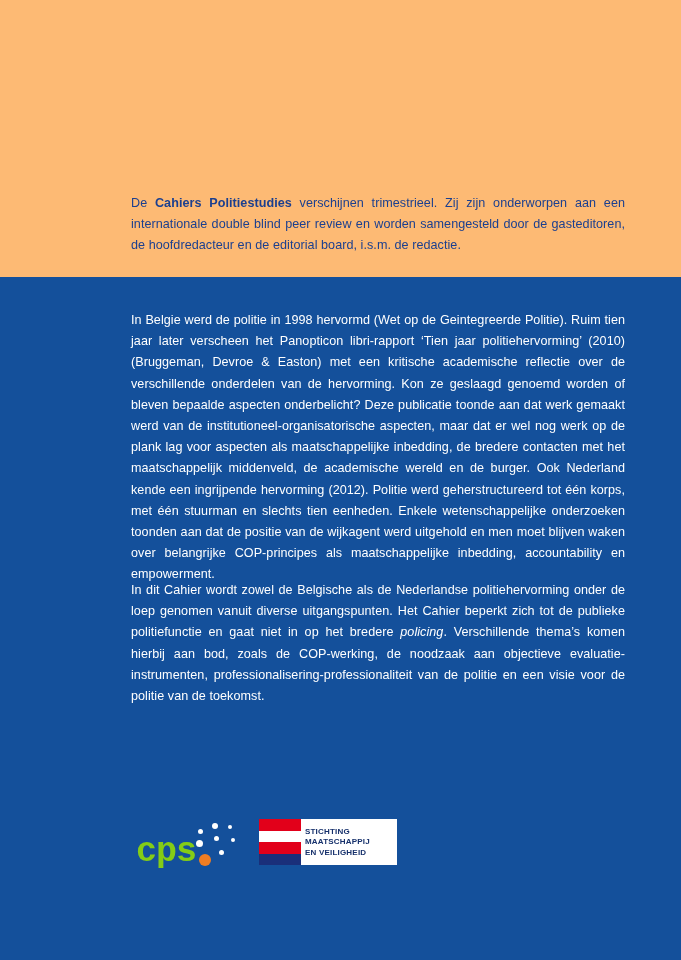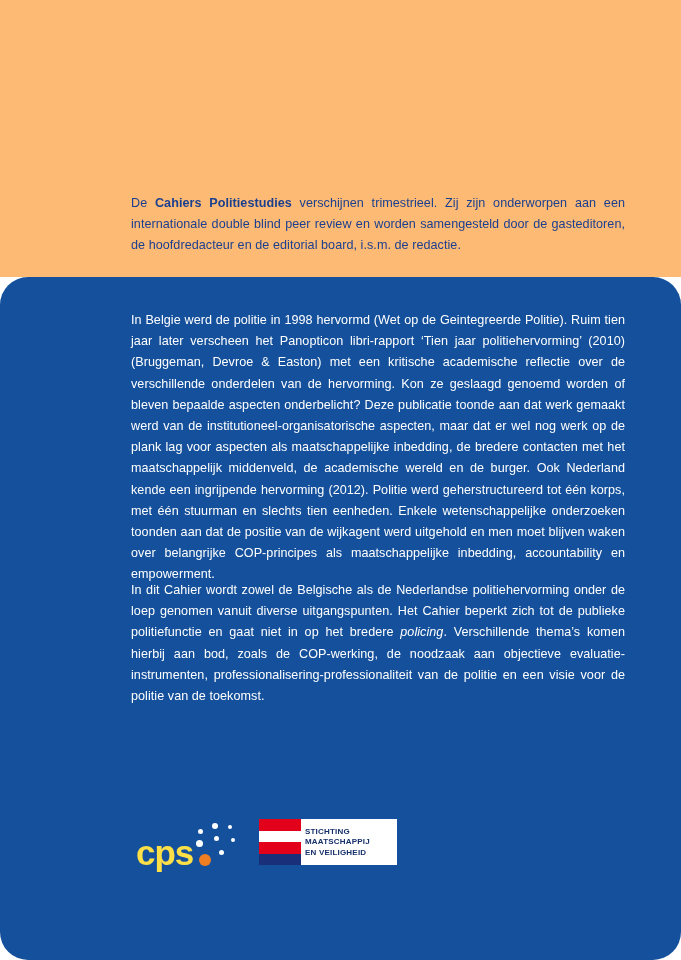--- a/index.html
+++ b/index.html
@@ -50,21 +50,20 @@
   }
 
   
   .blue-block {
     position: absolute;
     left: 0;
     top: 277px;
     width: 681px;
     height: 683px;
     background: #14509b;
-    border-radius: 28px;
   }
 
   .body-copy {
     position: absolute;
     left: 131px;
     width: 494px;
     color: #ffffff;
     font-size: 12.6px;
     line-height: 21.2px;
     text-align: justify;
@@ -88,24 +87,24 @@
     position: absolute;
     left: 5px;
     top: 18px;
     width: 110px;
     height: 52px;
   }
   .cps-text {
     position: absolute;
     left: 0px;
     top: 12px;
-    font-family: Liberation Sans, sans-serif;
+    font-family: Liberation Mono, monospace;
     font-size: 35px;
     font-weight: bold;
-    color: #fde047;
+    color: #84cc16;
     letter-spacing: -1px;
     line-height: 35px;
   }
   .dot {
     position: absolute;
     border-radius: 50%;
     background: #ffffff;
   }
   .dot.orange { background: #ef7d22; }
 

